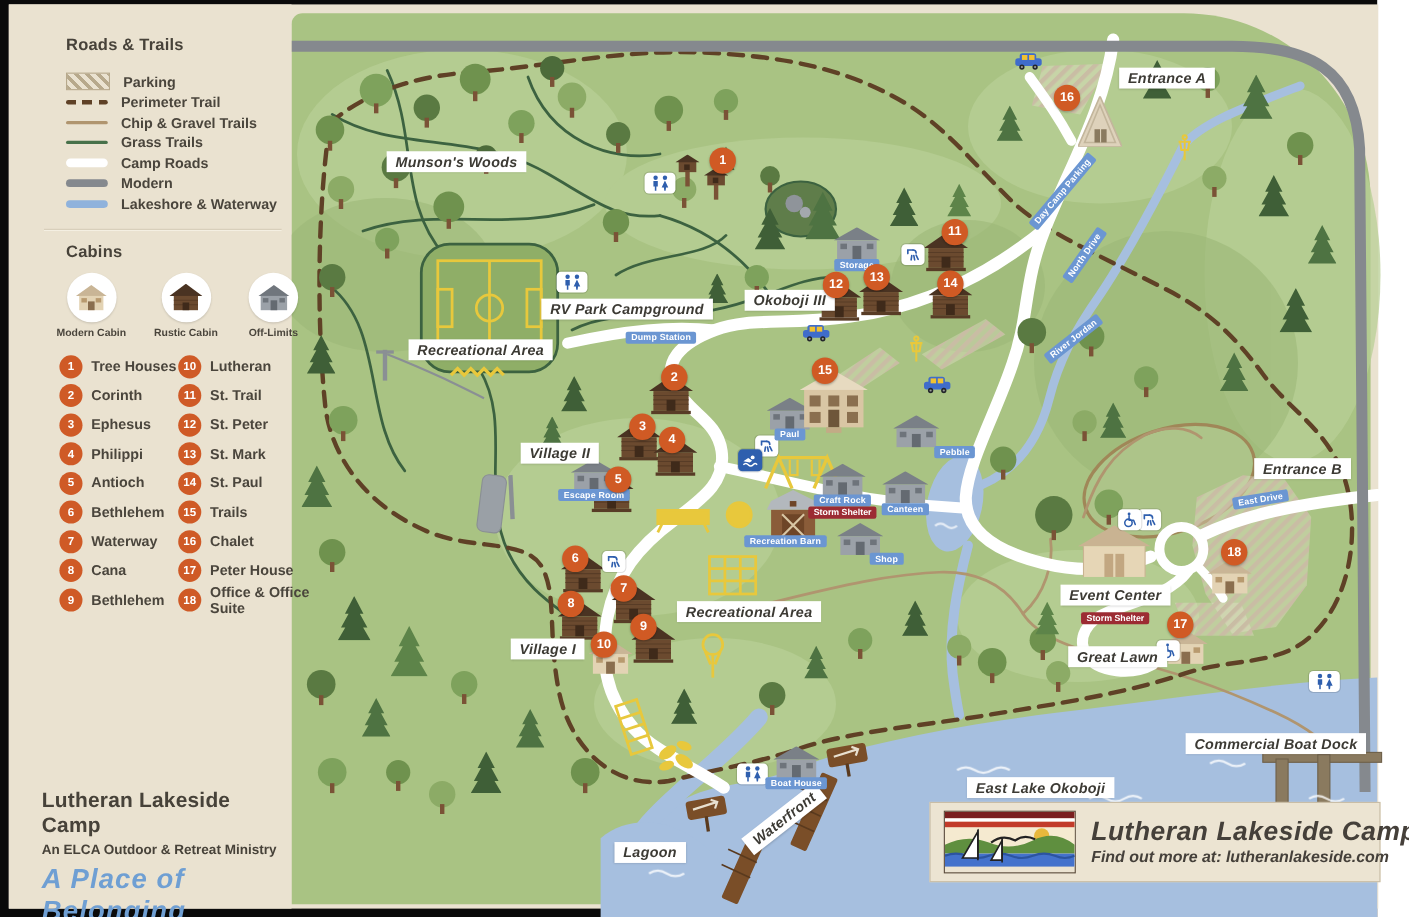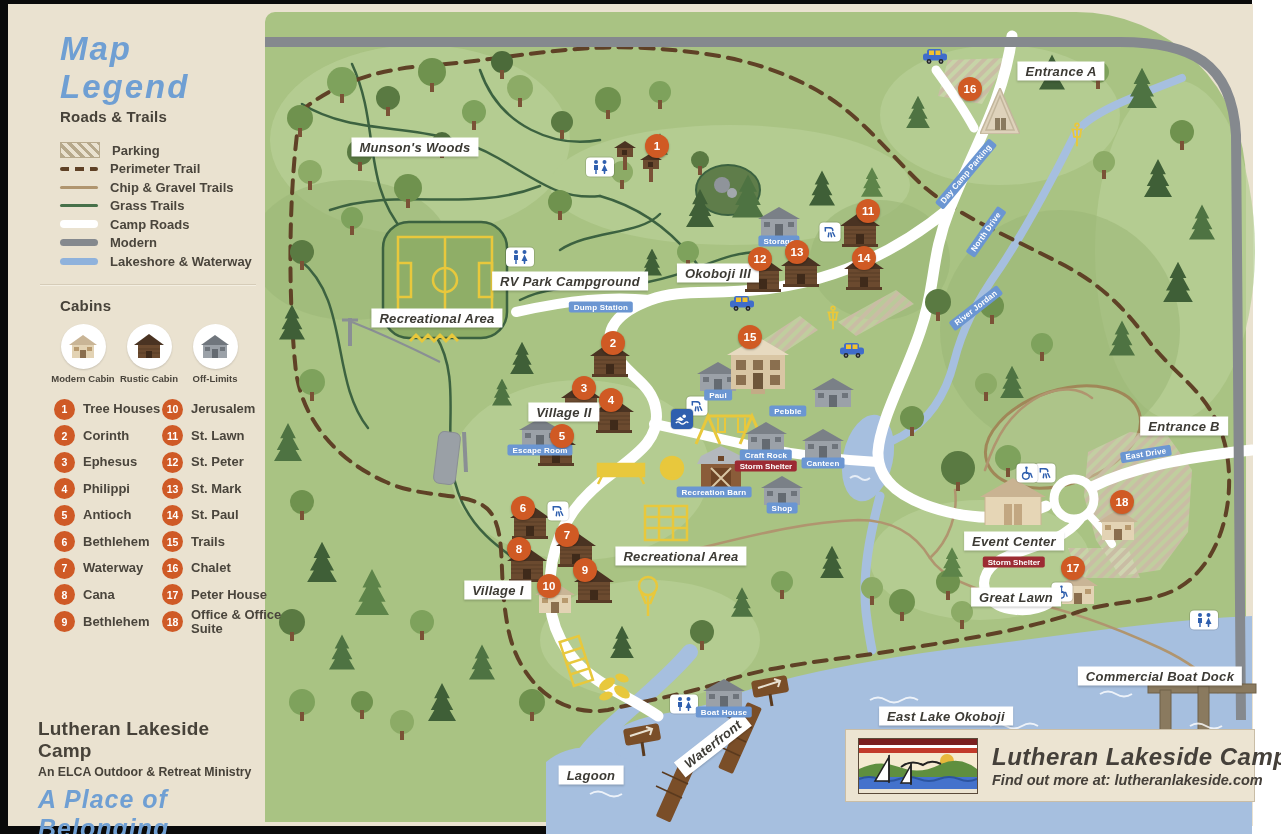--- a/index.html
+++ b/index.html
@@ -47,21 +47,21 @@
   .lg-sw{width:38px;margin-right:12px;flex:none;}
   .lg-lab{color:#4a453c;font-size:13px;font-weight:600;}
   .sw-parking{height:14px;background:repeating-linear-gradient(45deg,#b7a98c 0 3px,transparent 3px 7px);border:1px solid #b7a98c;}
   .sw-perimeter{height:4px;background:repeating-linear-gradient(90deg,#5f4126 0 9px,transparent 9px 15px);border-radius:2px;}
   .sw-chip{height:3px;background:#b0956f;border-radius:2px;}
   .sw-grass{height:3px;background:#47714a;border-radius:2px;}
   .sw-road{height:8px;background:#ffffff;border-radius:4px;}
   .sw-highway{height:7px;background:#85898e;border-radius:4px;}
   .sw-water{height:7px;background:#8fb2dc;border-radius:4px;}
   .lg-div{height:1px;background:#d6ccb8;box-shadow:0 1px 0 #f4efe2;margin:14px 0 12px -20px;}
-  .cab-types{display:flex;gap:8px;margin:10px 0 6px -6px;}
+  .cab-types{display:flex;gap:28px;margin:10px 0 6px -6px;}
   .cab-type{display:flex;flex-direction:column;align-items:center;width:58px;}
   .cab-circle{width:45px;height:45px;border-radius:50%;background:#fff;display:flex;align-items:center;
               justify-content:center;box-shadow:0 1px 2px rgba(0,0,0,.15);}
   .cab-name{font-size:9.5px;color:#4a453c;font-weight:600;margin-top:4px;white-space:nowrap;}
   .cab-list{display:grid;grid-template-columns:108px 120px;grid-template-rows:repeat(8,26.5px) auto;
             grid-auto-flow:column;margin-top:12px;margin-left:-6px;}
   .cab-item{display:flex;align-items:center;gap:8px;}
   .cab-num{width:21px;height:21px;flex:none;border-radius:50%;background:#cf5a26;color:#fff;font-size:10.5px;
            font-weight:bold;display:flex;align-items:center;justify-content:center;}
   .cab-item span.nm{font-size:13px;color:#4a453c;font-weight:600;line-height:1.05;}
@@ -823,39 +823,39 @@
               <circle cx="8" cy="3.5" r="2"></circle>
             </g>
           </svg></span></div>
     </div>
   <div id="labels" class="layer">
       <div class="albl" style="left: 415px; top: 147px;">Munson's Woods</div>
       <div class="albl" style="left: 1061px; top: 71px;">Entrance A</div>
       <div class="albl" style="left: 570px; top: 281px;">RV Park Campground</div>
       <div class="albl" style="left: 718px; top: 273px;">Okoboji III</div>
       <div class="albl" style="left: 437px; top: 318px;">Recreational Area</div>
-      <div class="albl" style="left: 564px; top: 412px;">Village II</div>
+      <div class="albl" style="left: 509px; top: 412px;">Village II</div>
       <div class="albl" style="left: 681px; top: 556px;">Recreational Area</div>
       <div class="albl" style="left: 498px; top: 590px;">Village I</div>
       <div class="albl" style="left: 1184px; top: 426px;">Entrance B</div>
       <div class="albl" style="left: 1014px; top: 541px;">Event Center</div>
       <div class="albl" style="left: 1016px; top: 597px;">Great Lawn</div>
       <div class="albl" style="left: 1160px; top: 676px;">Commercial Boat Dock</div>
       <div class="albl" style="left: 946px; top: 716px;">East Lake Okoboji</div>
       <div class="albl" style="left: 591px; top: 775px;">Lagoon</div>
       <div class="albl" style="left: 713px; top: 744px; transform: translate(-50%, -50%) rotate(-38deg);">Waterfront</div>
       <div class="pill" style="left: 601px; top: 307px;">Dump Station</div>
       <div class="pill" style="left: 779px; top: 241px;">Storage</div>
       <div class="pill" style="left: 540px; top: 450px;">Escape Room</div>
       <div class="pill" style="left: 718px; top: 395px;">Paul</div>
-      <div class="pill" style="left: 788px; top: 411px; text-align: right;">Pebble</div>
+      <div class="pill" style="left: 868px; top: 411px; text-align: right;">Pebble</div>
       <div class="pill" style="left: 766px; top: 455px;">Craft Rock</div>
       <div class="pill" style="left: 823px; top: 463px;">Canteen</div>
       <div class="pill" style="left: 714px; top: 492px;">Recreation Barn</div>
-      <div class="pill" style="left: 782px; top: 508px;">Shop</div>
+      <div class="pill" style="left: 806px; top: 508px;">Shop</div>
       <div class="pill" style="left: 724px; top: 712px;">Boat House</div>
       <div class="pill" style="left: 1146px; top: 454px; transform: translate(-50%, -50%) rotate(-9deg);">East Drive</div>
       <div class="pill" style="left: 986px; top: 232px; transform: translate(-50%, -50%) rotate(-55deg);">North Drive</div>
       <div class="pill" style="left: 976px; top: 308px; transform: translate(-50%, -50%) rotate(-38deg);">River Jordan</div>
       <div class="pill" style="left: 966px; top: 174px; transform: translate(-50%, -50%) rotate(-50deg);">Day Camp Parking</div>
       <div class="warn" style="left: 766px; top: 466px;">Storm Shelter</div>
       <div class="warn" style="left: 1014px; top: 562px;">Storm Shelter</div>
     </div>
   <div id="markers" class="layer">
       <div class="mk" style="left: 657px; top: 146px;">1</div>
@@ -873,21 +873,20 @@
       <div class="mk" style="left: 797px; top: 252px;">13</div>
       <div class="mk" style="left: 864px; top: 258px;">14</div>
       <div class="mk" style="left: 750px; top: 337px;">15</div>
       <div class="mk" style="left: 970px; top: 89px;">16</div>
       <div class="mk" style="left: 1073px; top: 568px;">17</div>
       <div class="mk" style="left: 1122px; top: 502px;">18</div>
     </div>
 
   <div class="legend">
     <div class="inner">
-      <div class="lg-title">Map Legend</div>
       <div class="lg-head">Roads &amp; Trails</div>
       <div class="lg-rows" id="road-rows">
           <div class="lg-row">
             <div class="lg-sw sw-parking"></div>
             <div class="lg-lab">Parking</div>
           </div>
           <div class="lg-row">
             <div class="lg-sw sw-perimeter"></div>
             <div class="lg-lab">Perimeter Trail</div>
           </div>
@@ -984,25 +983,25 @@
           <div class="cab-item">
             <div class="cab-num">8</div>
             <span class="nm">Cana</span>
           </div>
           <div class="cab-item">
             <div class="cab-num">9</div>
             <span class="nm">Bethlehem</span>
           </div>
           <div class="cab-item">
             <div class="cab-num">10</div>
-            <span class="nm">Jerusalem</span>
+            <span class="nm">Lutheran</span>
           </div>
           <div class="cab-item">
             <div class="cab-num">11</div>
-            <span class="nm">St. Lawn</span>
+            <span class="nm">St. Trail</span>
           </div>
           <div class="cab-item">
             <div class="cab-num">12</div>
             <span class="nm">St. Peter</span>
           </div>
           <div class="cab-item">
             <div class="cab-num">13</div>
             <span class="nm">St. Mark</span>
           </div>
           <div class="cab-item">

